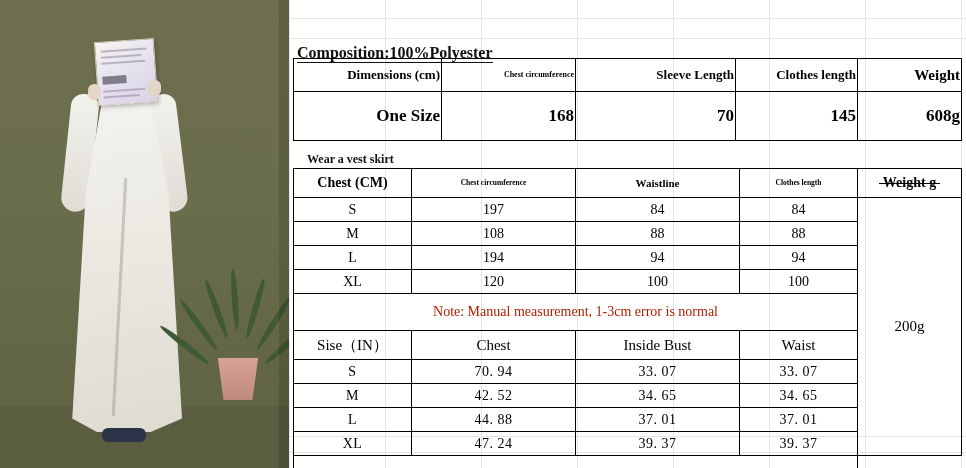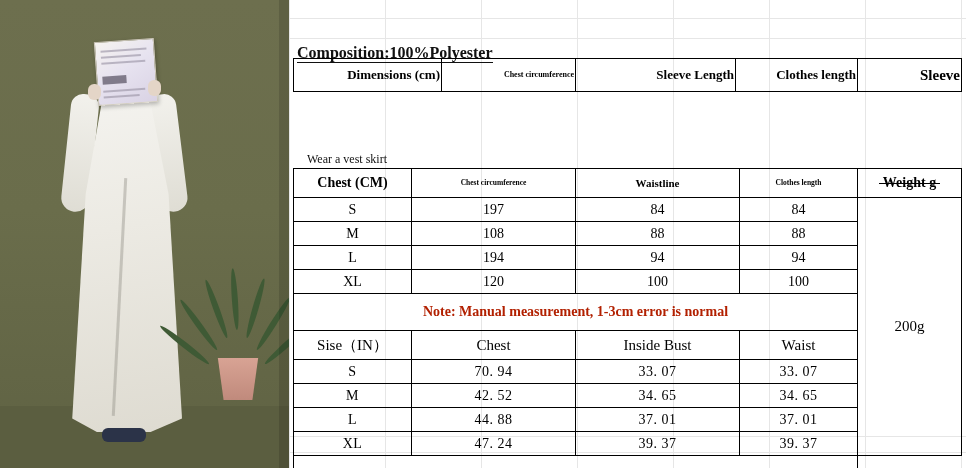--- a/index.html
+++ b/index.html
@@ -224,21 +224,21 @@
   .t1 .hdr.small { font-size: 8px; font-weight: bold; line-height: 1.15; }
   .t1 .hdr.big { font-size: 15px; }
   .t1 .val { height: 46px; font-size: 17px; font-weight: bold; }
   .t1 .val.lbl { font-size: 17px; font-weight: bold; }
 
   .wear {
     position: absolute;
     left: 18px;
     top: 152px;
     font-size: 12px;
-    font-weight: normal;
+    font-weight: bold;
     color: #111;
   }
 
   
   .t2 {
     position: absolute;
     left: 4px;
     top: 168px;
     width: 668px;
   }
@@ -247,21 +247,21 @@
     text-align: center;
     vertical-align: middle;
     color: #000;
   }
   .t2 .hdr { height: 26px; font-size: 14px; font-weight: bold; }
   .t2 .hdr.small { font-size: 7.5px; line-height: 1.15; }
   .t2 .row { height: 21px; font-size: 14px; }
   .t2 .note {
     height: 34px;
     font-size: 14px;
-    font-weight: bold;
+    font-weight: normal;
     color: #b22000;
   }
   .t2 .row2 { height: 21px; font-size: 14px; letter-spacing: .5px; }
   .t2 .hdr2 { height: 26px; font-size: 15px; }
   .t2 .notefoot {
     height: 28px;
     font-size: 11px;
     font-weight: bold;
     color: #c03000;
     letter-spacing: .4px;
@@ -351,21 +351,28 @@
         <col style="width:160px">
         <col style="width:122px">
         <col style="width:104px">
       </colgroup>
       <tbody>
         <tr>
           <td class="hdr">Dimensions (cm)</td>
           <td class="hdr small">Chest circumference</td>
           <td class="hdr">Sleeve Length</td>
           <td class="hdr">Clothes length</td>
-          <td class="hdr big">Sleeve</td>
+          <td class="hdr big">Weight</td>
+        </tr>
+        <tr>
+          <td class="val lbl">One Size</td>
+          <td class="val">168</td>
+          <td class="val">70</td>
+          <td class="val">145</td>
+          <td class="val">608g</td>
         </tr>
       </tbody>
     </table>
 
     <div class="wear">Wear a vest skirt</div>
 
     <table class="t2">
       <colgroup>
         <col style="width:118px">
         <col style="width:164px">

